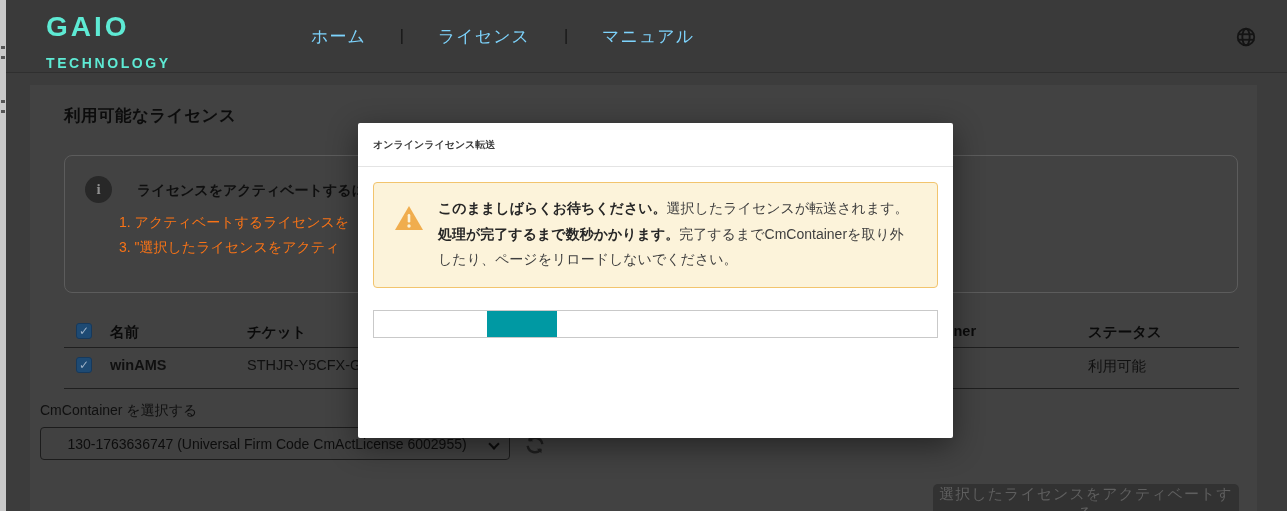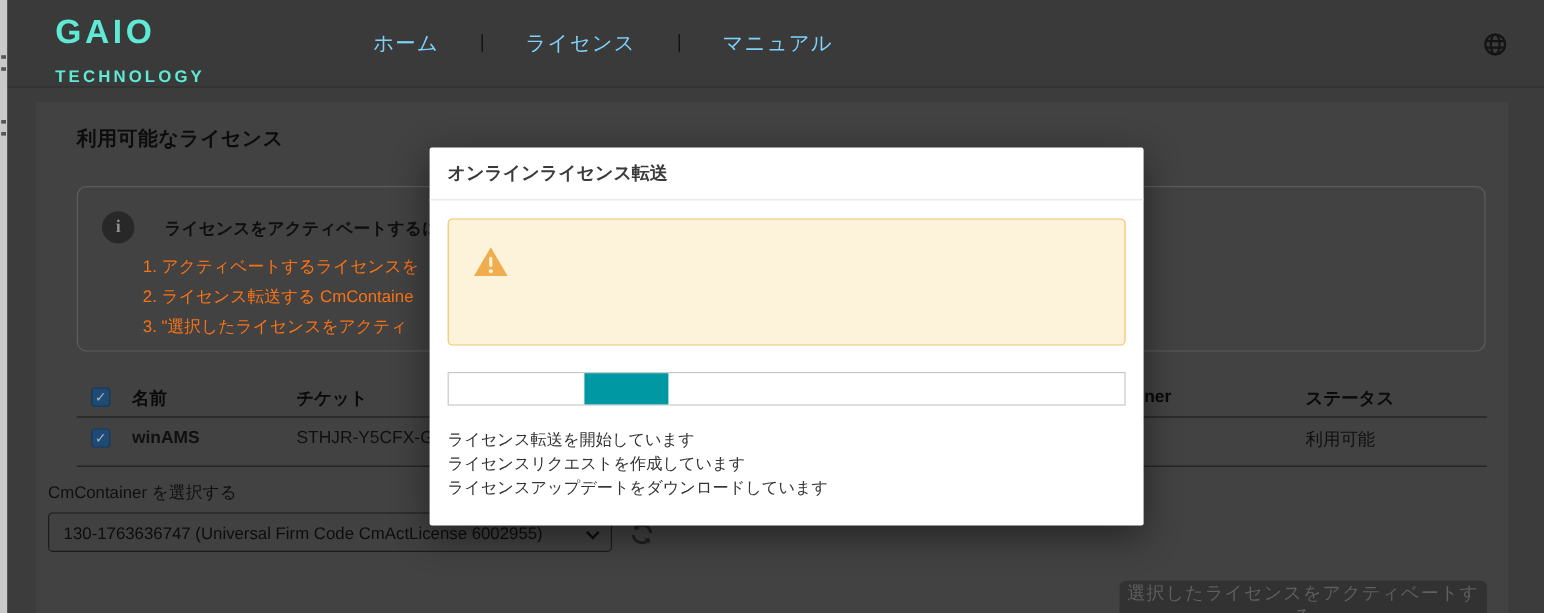--- a/index.html
+++ b/index.html
@@ -32,33 +32,33 @@
 
   .t-line{position:absolute;left:34px;width:1175px;height:0;border-top:1px solid #1f1f1f;}
   .th{position:absolute;font-size:14.5px;font-weight:700;color:#0a0a0a;}
   .td{position:absolute;font-size:14.5px;color:#101010;}
   .cb{position:absolute;width:16px;height:16px;background:#1e4a73;border:1px solid #16395c;border-radius:3px;
       color:#9db1c6;font-size:12px;line-height:14px;text-align:center;cursor:pointer;}
   .cb::after{content:"✓";}
 
   .sel-label{position:absolute;left:10px;top:317px;font-size:14px;color:#101010;}
   .sel{position:absolute;left:10px;top:342px;width:470px;height:33px;background:#414141;border:1px solid #1c1c1c;border-radius:4px;
-       display:flex;align-items:center;padding:0 28px 0 12px;font-size:14px;color:#0d0d0d;cursor:pointer;}
+       display:flex;align-items:center;padding:0 28px 0 12px;font-size:14px;color:#0d0d0d;cursor:pointer;justify-content:center;}
   .sel .chev{position:absolute;right:11px;top:12px;width:8px;height:8px;border-right:2px solid #0d0d0d;border-bottom:2px solid #0d0d0d;transform:rotate(45deg);}
   .refresh{position:absolute;left:494px;top:349px;width:22px;height:22px;cursor:pointer;}
 
   .activate-btn{position:absolute;left:903px;top:399px;width:306px;height:40px;background:#323232;border:none;border-radius:5px;
                 color:#5f5f5f;font-size:15px;letter-spacing:1px;cursor:pointer;}
 
   
   .backdrop{position:absolute;inset:0;z-index:5;background:rgba(0,0,0,0);}
   .modal{position:absolute;left:358px;top:123px;width:595px;height:315px;background:#ffffff;border-radius:2px;
          box-shadow:0 8px 30px rgba(0,0,0,.45);z-index:10;}
   .modal-header{height:44px;border-bottom:1px solid #e4e4e4;display:flex;align-items:center;padding:0 15px;}
-  .modal-title{font-size:15px;font-weight:700;color:#3b3b3b;}
+  .modal-title{font-size:10px;font-weight:700;color:#3b3b3b;}
   .modal-body{padding:15px;}
   .alert{position:relative;height:106px;background:#fcf3da;border:1px solid #f2c46d;border-radius:4px;padding:13px 16px 0 64px;}
   .warn-icon{position:absolute;left:20px;top:22px;}
   .alert-text{font-size:14px;line-height:25.5px;color:#3f3f3f;width:478px;}
   .alert-text b{color:#262626;}
   .progress{position:relative;margin-top:22px;height:28px;background:#ffffff;border:1px solid #c9c9c9;}
   .progress-fill{position:absolute;top:0;bottom:0;background:#0099a3;}
   .status-lines{margin-top:19px;font-size:13.5px;color:#333;line-height:20px;}
 
   svg{display:block;}
@@ -98,21 +98,20 @@
   </div>
 
   <div class="card">
     <div class="page-heading">利用可能なライセンス</div>
 
     <div class="info-box">
       <div class="info-icon">i</div>
       <div class="info-title">ライセンスをアクティベートするに</div>
       <div class="info-steps">
         <div>1. アクティベートするライセンスを</div>
-        <div>2. ライセンス転送する CmContaine</div>
         <div>3. "選択したライセンスをアクティ</div>
       </div>
     </div>
 
     <span class="cb" style="left:46px;top:238px"></span>
     <div class="th" style="left:80px;top:238px">名前</div>
     <div class="th" style="left:217px;top:238px">チケット</div>
     <div class="th" style="left:855px;top:238px">CmContainer</div>
     <div class="th" style="left:1058px;top:238px">ステータス</div>
     <div class="t-line" style="top:262px"></div>
@@ -148,25 +147,23 @@
     </div>
     <div class="modal-body">
       <div class="alert">
         <div class="warn-icon">
           <svg width="30" height="27" viewBox="0 0 30 27">
             <path d="M15 1 L29 25 L1 25 Z" fill="#f0ad4e"></path>
             <rect x="13.7" y="9" width="2.6" height="8.5" rx="1.3" fill="#fcf3da"></rect>
             <circle cx="15" cy="21" r="1.7" fill="#fcf3da"></circle>
           </svg>
         </div>
+        <div class="alert-text">
+          <b>このまましばらくお待ちください。</b><span>選択したライセンスが転送されます。</span><b>処理が完了するまで数秒かかります。</b><span>完了するまでCmContainerを取り外したり、ページをリロードしないでください。</span>
+        </div>
       </div>
       <div class="progress">
         <div class="progress-fill" style="left: 20%; width: 12.5%;"></div>
-      </div>
-      <div class="status-lines">
-        <div>ライセンス転送を開始しています</div>
-        <div>ライセンスリクエストを作成しています</div>
-        <div>ライセンスアップデートをダウンロードしています</div>
       </div>
     </div>
   </div>
 
 </div>
 
 </body></html>

